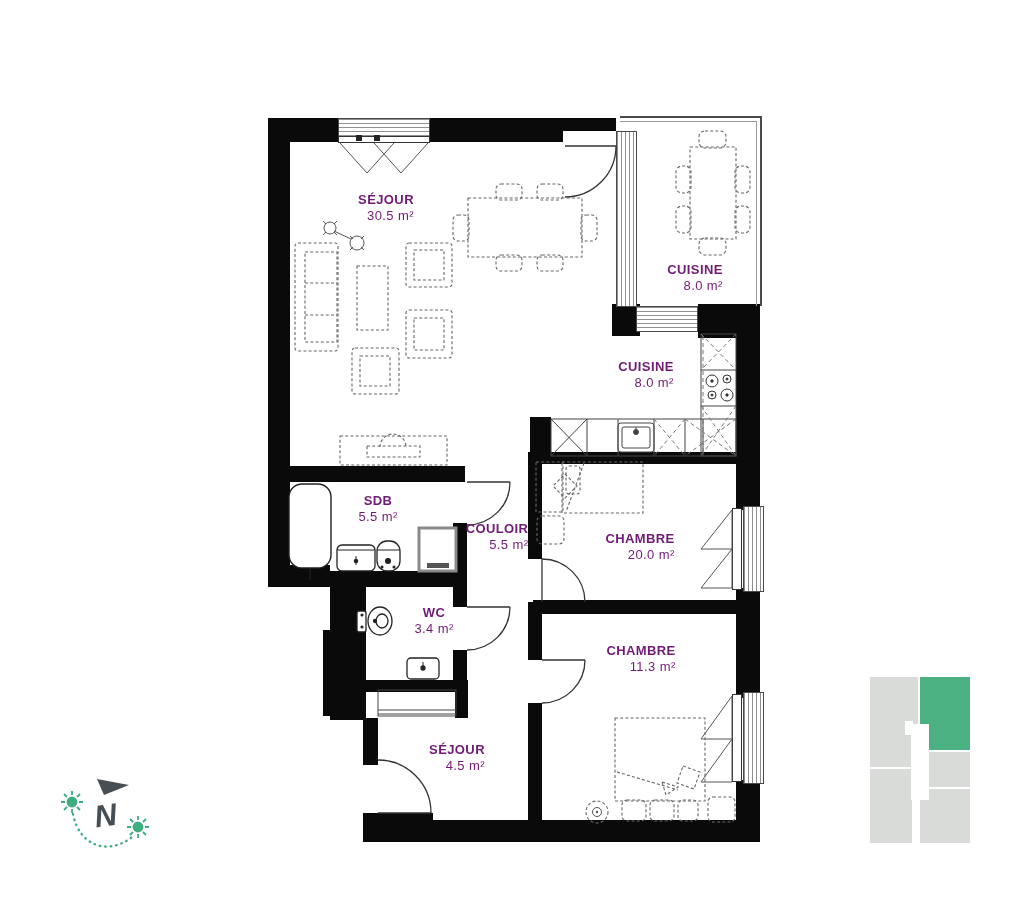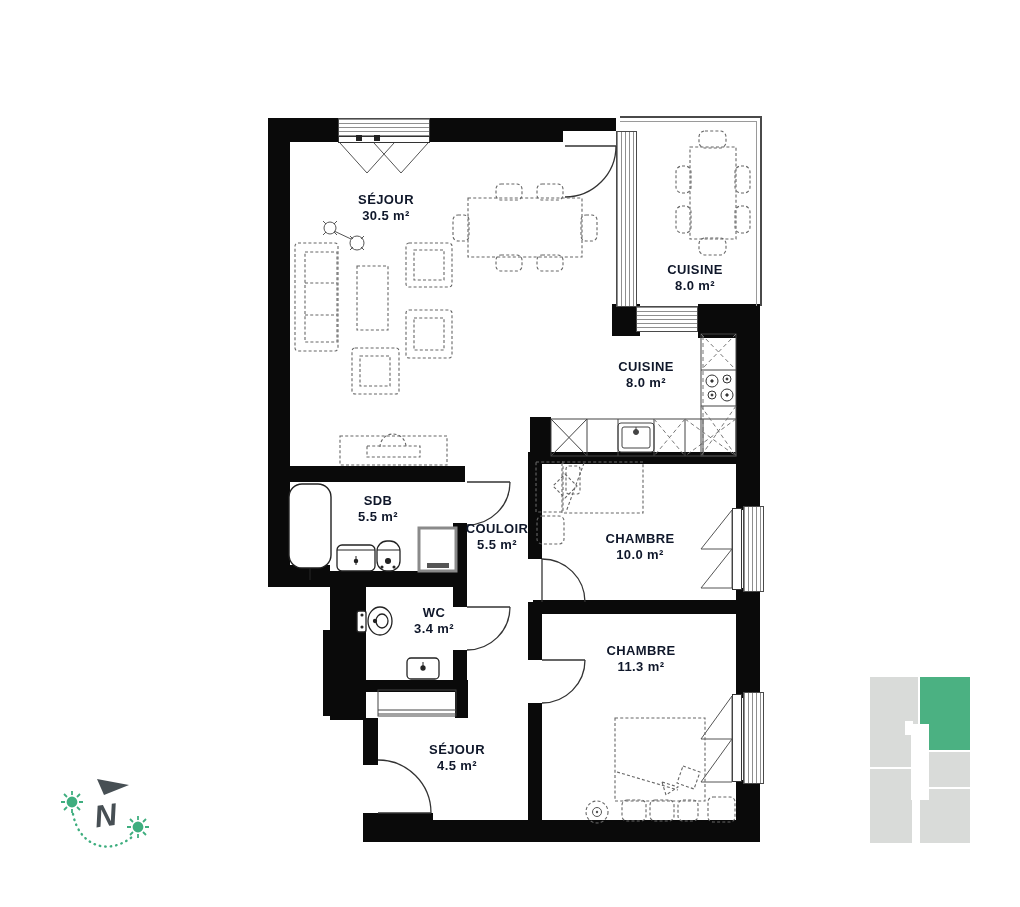--- a/index.html
+++ b/index.html
@@ -4,23 +4,23 @@
 <style>
   html,body{margin:0;padding:0;background:#ffffff;}
   #stage{position:relative;width:1020px;height:907px;background:#ffffff;overflow:hidden;
          font-family:"Liberation Sans",sans-serif;}
   .abs{position:absolute;}
   .wall{position:absolute;background:#0a0a0a;}
   .shutter-h{position:absolute;background:repeating-linear-gradient(180deg,#8f8f8f 0 1px,#ffffff 1px 4px);border:1px solid #4a4a4a;box-sizing:border-box;}
   .shutter-v{position:absolute;background:repeating-linear-gradient(90deg,#8f8f8f 0 1px,#ffffff 1px 4px);border:1px solid #4a4a4a;box-sizing:border-box;}
   .win-frame{position:absolute;background:#fff;border:1px solid #333;box-sizing:border-box;}
   .handle{position:absolute;background:#222;}
-  .room-label{position:absolute;transform:translateX(-50%);text-align:center;color:#0f172a;
+  .room-label{position:absolute;transform:translateX(-50%);text-align:center;color:#701a75;
               font-size:13px;font-weight:600;letter-spacing:.4px;line-height:16px;white-space:nowrap;}
-  .room-label .area{font-weight:700;}
+  .room-label .area{font-weight:400;text-align:right;}
   .loggia-outer{position:absolute;border-top:2px solid #4a4a4a;border-right:2px solid #4a4a4a;box-sizing:border-box;}
   .loggia-inner{position:absolute;left:0;right:3px;top:3px;bottom:0;border-top:1px solid #9a9a9a;border-right:1px solid #9a9a9a;}
   .blk{position:absolute;}
   svg.overlay{position:absolute;left:0;top:0;pointer-events:none;}
 </style>
 </head>
 <body>
 
 <div id="stage">
 
@@ -300,21 +300,21 @@
   <div class="room-label" style="left:497px;top:521px">
     <div>COULOIR</div>
     <div class="area">5.5 m²</div>
   </div>
   <div class="room-label" style="left:434px;top:605px">
     <div>WC</div>
     <div class="area">3.4 m²</div>
   </div>
   <div class="room-label" style="left:640px;top:531px">
     <div>CHAMBRE</div>
-    <div class="area">10.0 m²</div>
+    <div class="area">20.0 m²</div>
   </div>
   <div class="room-label" style="left:641px;top:643px">
     <div>CHAMBRE</div>
     <div class="area">11.3 m²</div>
   </div>
   <div class="room-label" style="left:457px;top:742px">
     <div>SÉJOUR</div>
     <div class="area">4.5 m²</div>
   </div>
 

